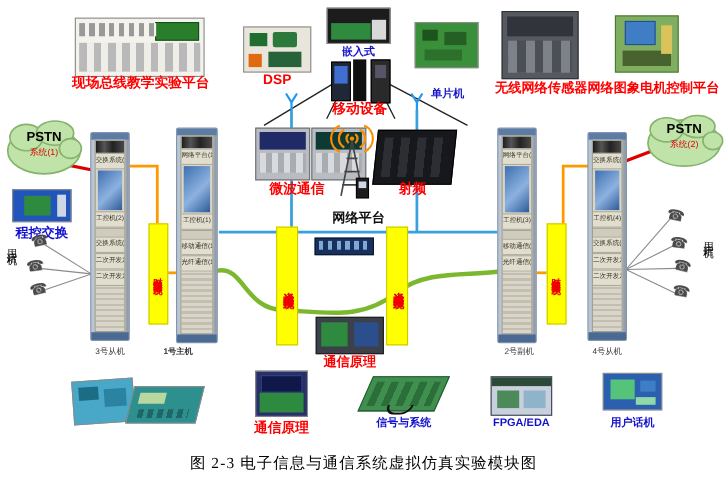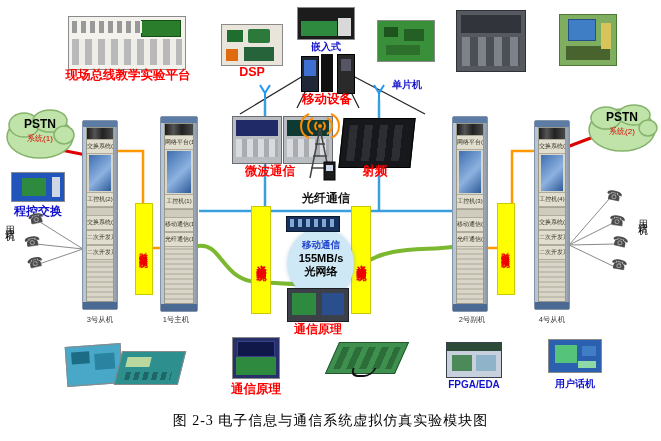--- a/index.html
+++ b/index.html
@@ -119,26 +119,28 @@
     <div style="position:absolute;left:6px;top:6px;width:14px;height:10px;background:#1d541d;"></div>
     <div style="position:absolute;left:26px;top:8px;width:20px;height:12px;background:#246024;"></div>
     <div style="position:absolute;left:8px;top:24px;width:34px;height:10px;background:#2c702c;"></div>
   </div>
   <div class="lbl blue" style="left:383px;top:62px;width:48px;margin-top:16px;">单片机</div>
 
   <div class="dev" style="left:456px;top:10px;width:70px;height:62px;background:#565a60;border-color:#2e3236;">
     <div style="position:absolute;left:4px;top:4px;right:4px;height:18px;background:#31353b;"></div>
     <div style="position:absolute;left:5px;top:26px;right:5px;bottom:5px;background:repeating-linear-gradient(90deg,#7d8288 0 8px,#4c5056 8px 16px),repeating-linear-gradient(0deg,#70757b 0 8px,#53575d 8px 16px);"></div>
   </div>
+  <div class="lbl red" style="left:438px;top:72px;width:108px;font-size:12px;">无线网络传感器</div>
 
   <div class="dev" style="left:559px;top:14px;width:58px;height:52px;background:#7fae61;border-color:#4c7a35;">
     <div style="position:absolute;left:8px;top:4px;width:26px;height:20px;background:#3f7ec4;border:1px solid #23508a;"></div>
     <div style="position:absolute;left:6px;bottom:5px;width:44px;height:14px;background:#49632f;"></div>
     <div style="position:absolute;right:5px;top:8px;width:10px;height:26px;background:#d8c45a;"></div>
   </div>
+  <div class="lbl red" style="left:528px;top:72px;width:132px;font-size:12px;">网络图象电机控制平台</div>
 
   <div class="cloud" style="left:4px;top:103px;width:72px;height:60px;">
     <svg width="72" height="60">
       <g fill="#bfe3a8" stroke="#85b36b" stroke-width="1.5">
         <ellipse cx="36" cy="34" rx="33" ry="21"></ellipse>
           <ellipse cx="20" cy="22" rx="15" ry="12"></ellipse>
         <ellipse cx="46" cy="18" rx="17" ry="11"></ellipse>
           <ellipse cx="60" cy="32" rx="10" ry="9"></ellipse>
       </g>
     </svg>
@@ -200,21 +202,21 @@
       <div class="rack-row">网络平台(1)</div>
       <div class="rack-img" style="height:42px;"></div>
       <div class="rack-row">工控机(1)</div>
       <div class="rack-thin"></div>
       <div class="rack-row">移动通信(1)</div>
       <div class="rack-row">光纤通信(1)</div>
       <div class="rack-vent"></div>
     </div>
     <div class="rack-base"></div>
   </div>
-  <div class="small-name" style="left:146px;top:315px;width:60px;">1号主机</div>
+  <div class="small-name" style="left:132px;top:315px;width:60px;font-weight:bold;">1号主机</div>
 
   <div class="rack" style="left:452px;top:116px;width:36px;height:196px;">
     <div class="rack-cap"></div>
     <div class="rack-body">
       <div class="rack-photo"></div>
       <div class="rack-row">网络平台(2)</div>
       <div class="rack-img" style="height:42px;"></div>
       <div class="rack-row">工控机(3)</div>
       <div class="rack-thin"></div>
       <div class="rack-row">移动通信(2)</div>
@@ -275,34 +277,29 @@
       <path d="M21,18 a5,5 0 0 0 0,8"></path>
         <path d="M27,18 a5,5 0 0 1 0,8"></path>
     </g>
     <circle cx="24" cy="22" r="2" fill="#ff8c00"></circle>
     <g stroke="#444" stroke-width="1.5" fill="none">
       <path d="M24,24 L14,74 M24,24 L34,74 M19,40 L29,40 M17,52 L31,52 M15,64 L33,64"></path>
     </g>
     <rect x="28" y="58" width="11" height="18" fill="#1c1c1c" stroke="#000"></rect>
     <rect x="30" y="61" width="7" height="6" fill="#cfd8e8"></rect>
   </svg>
-  <div class="lbl black" style="left:298px;top:190px;width:56px;z-index:3;">光纤通信</div>
+  <div class="lbl black" style="left:298px;top:190px;width:56px;z-index:3;">网络平台</div>
 
   <div class="dev" style="left:341px;top:118px;width:72px;height:50px;background:#17181c;border-color:#000;transform:skewX(-6deg);">
     <div style="position:absolute;left:6px;top:6px;right:6px;bottom:6px;background:repeating-linear-gradient(90deg,#2c2e34 0 8px,#17181c 8px 15px),repeating-linear-gradient(0deg,#24262c 0 7px,#17181c 7px 14px);"></div>
   </div>
   <div class="lbl red" style="left:355px;top:163px;width:40px;">射频</div>
 
   <div style="position:absolute;left:286px;top:216px;width:52px;height:14px;background:#17305c;border:1px solid #0a1830;z-index:4;">
     <div style="margin:2px 3px;height:8px;background:repeating-linear-gradient(90deg,#7fa8d8 0 4px,#17305c 4px 8px);"></div>
-  </div>
-  <div class="ellipse">
-    <div style="margin-top:10px;font-size:9.5px;font-weight:bold;color:#2244cc;">移动通信</div>
-    <div style="font-size:11px;font-weight:bold;color:#000;">155MB/s</div>
-    <div style="font-size:11px;font-weight:bold;color:#000;">光网络</div>
   </div>
   <div style="position:absolute;left:287px;top:288px;width:60px;height:32px;background:#3c4048;border:1px solid #1c1f24;z-index:4;">
     <div style="position:absolute;left:4px;top:4px;width:24px;height:22px;background:#2d8a3e;"></div>
     <div style="position:absolute;right:4px;top:4px;width:22px;height:22px;background:#2b4f8c;"></div>
   </div>
   <div class="lbl red" style="left:286px;top:321px;width:64px;font-size:12px;z-index:4;">通信原理</div>
 
   <div class="dev" style="left:66px;top:345px;width:56px;height:40px;background:#49a8c8;transform:rotate(-4deg);">
     <div style="position:absolute;left:5px;top:5px;width:18px;height:12px;background:#1d6c86;"></div>
     <div style="position:absolute;left:28px;top:8px;width:20px;height:16px;background:#2a83a0;"></div>
@@ -315,20 +312,21 @@
   <div class="dev" style="left:232px;top:337px;width:48px;height:42px;background:#28306a;">
     <div style="position:absolute;left:4px;top:3px;right:4px;height:14px;background:#10184a;border:1px solid #39418a;"></div>
     <div style="position:absolute;left:3px;bottom:3px;right:3px;height:18px;background:#2d8a3e;"></div>
   </div>
   <div class="lbl red" style="left:224px;top:381px;width:64px;">通信原理</div>
 
   <div class="dev" style="left:332px;top:342px;width:70px;height:32px;background:#3f8f4f;transform:skewX(-24deg);border-color:#24552e;">
     <div style="position:absolute;left:5px;top:4px;right:5px;bottom:4px;background:repeating-linear-gradient(90deg,#2c6e3a 0 7px,#3f8f4f 7px 13px),repeating-linear-gradient(0deg,#357a44 0 6px,#3f8f4f 6px 12px);"></div>
     <div style="position:absolute;left:24px;bottom:-4px;width:20px;height:7px;border:2px solid #111;border-top:none;border-radius:0 0 10px 10px;background:transparent;"></div>
   </div>
+  <div class="lbl blue" style="left:328px;top:377px;width:78px;">信号与系统</div>
 
   <div class="dev" style="left:446px;top:342px;width:56px;height:36px;background:#c7d0dc;border-color:#39414e;">
     <div style="position:absolute;left:0;top:0;right:0;height:8px;background:#2d4a38;"></div>
     <div style="position:absolute;left:5px;top:12px;width:20px;height:16px;background:#4d8a5a;"></div>
     <div style="position:absolute;right:5px;top:12px;width:20px;height:16px;background:#8fb4c9;"></div>
   </div>
   <div class="lbl blue" style="left:440px;top:379px;width:68px;">FPGA/EDA</div>
 
   <div class="dev" style="left:548px;top:339px;width:54px;height:34px;background:#2b5fb0;">
     <div style="position:absolute;left:6px;top:5px;width:22px;height:18px;background:#55c47a;"></div>

